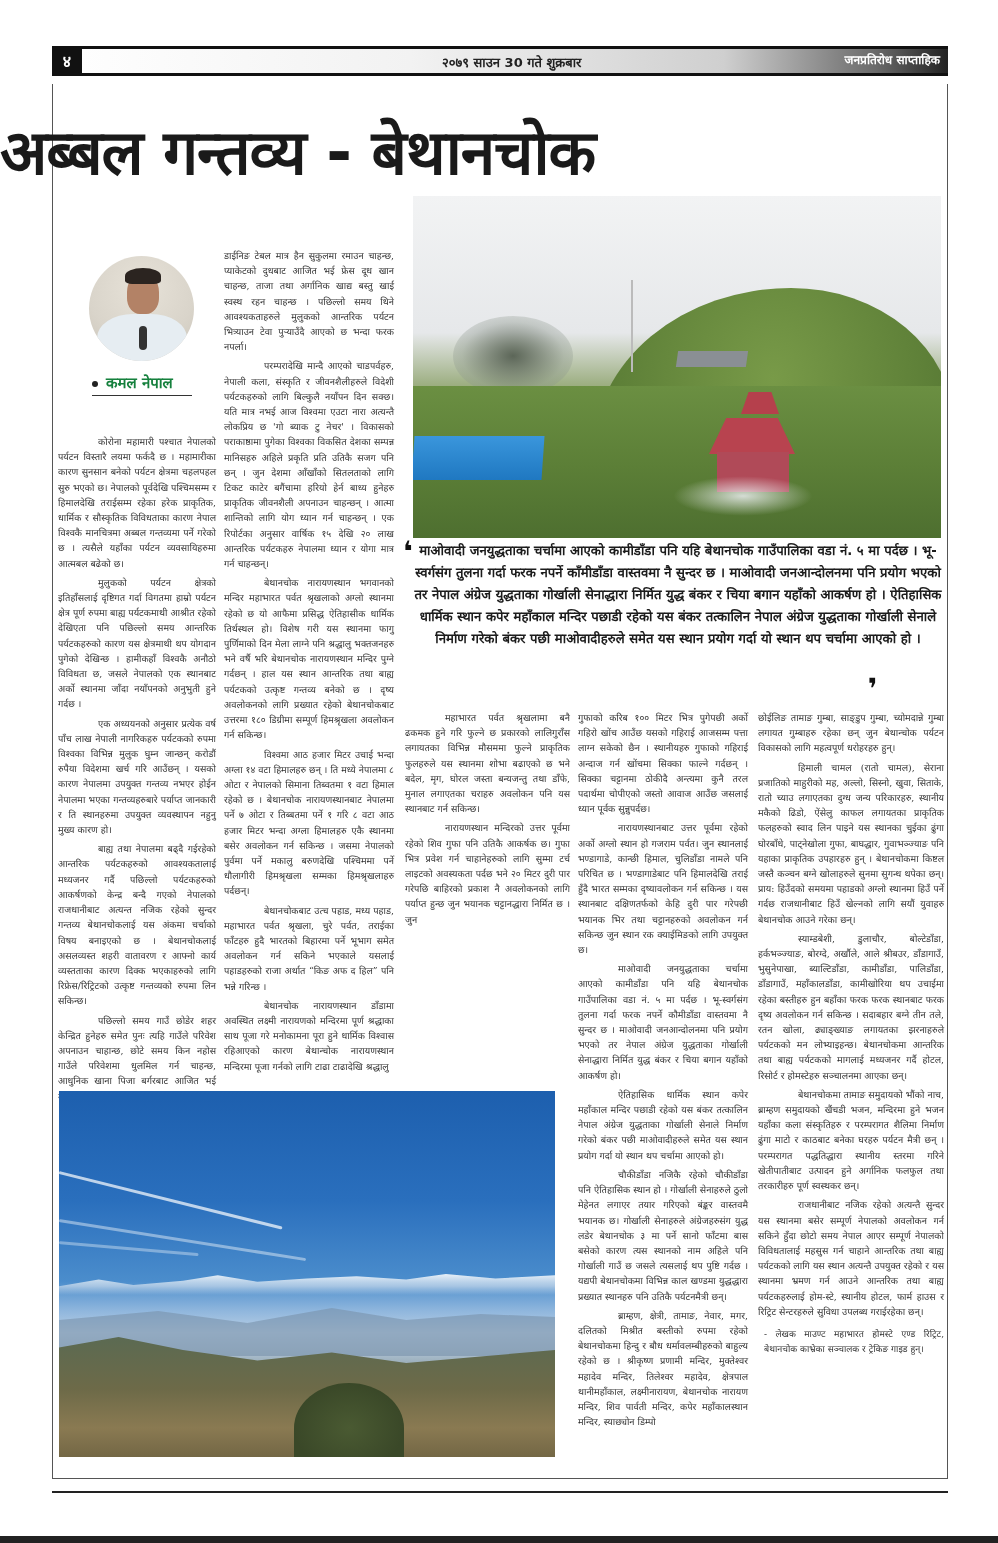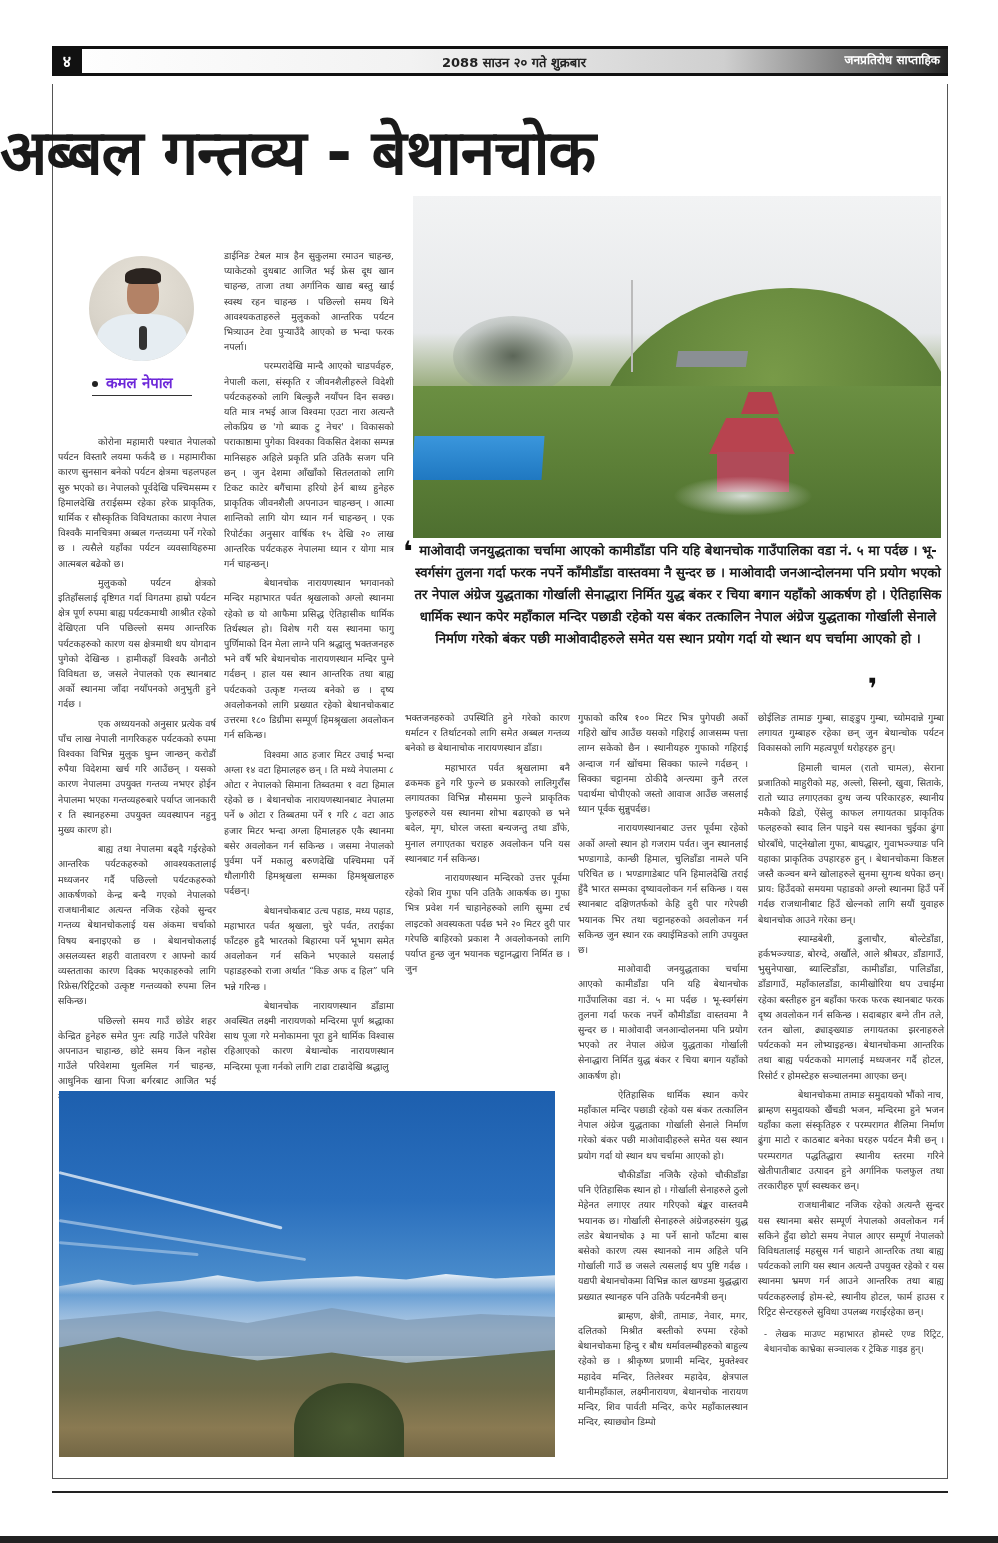--- a/index.html
+++ b/index.html
@@ -17,21 +17,21 @@
   .col1 { left: 58px; top: 434px; width: 158px; }
   .col2 { left: 224px; top: 248px; width: 170px; }
   .col3 { left: 405px; top: 710px; width: 165px; }
   .col4 { left: 578px; top: 710px; width: 170px; }
   .col5 { left: 758px; top: 710px; width: 186px; }
   .author-photo { position: absolute; left: 89px; top: 256px; width: 105px; height: 105px; border-radius: 50%; overflow: hidden; background: radial-gradient(circle at 50% 30%, #e7e2d8 0%, #d9d4ca 60%, #c8c2b7 100%); }
   .author-photo .head { position: absolute; left: 38px; top: 18px; width: 32px; height: 40px; border-radius: 45% 45% 40% 40%; background: #b38266; }
   .author-photo .hair { position: absolute; left: 36px; top: 12px; width: 36px; height: 16px; border-radius: 50% 50% 20% 20%; background: #2b2420; }
   .author-photo .shirt { position: absolute; left: 8px; top: 58px; width: 90px; height: 60px; border-radius: 40% 40% 0 0; background: #e6edf2; }
   .author-photo .glasses { position: absolute; left: 50px; top: 70px; width: 8px; height: 24px; background: #333; border-radius: 4px; }
-  .author-name { position: absolute; left: 92px; top: 372px; width: 100px; font-size: 15px; font-weight: bold; color: #6d28d9; border-bottom: 1px solid #333; padding-bottom: 3px; }
+  .author-name { position: absolute; left: 92px; top: 372px; width: 100px; font-size: 15px; font-weight: bold; color: #15803d; border-bottom: 1px solid #333; padding-bottom: 3px; }
   .author-name .bullet { display: inline-block; width: 6px; height: 6px; border-radius: 50%; background: #222; margin-right: 8px; vertical-align: middle; }
   .photo1 { position: absolute; left: 413px; top: 196px; width: 528px; height: 342px; overflow: hidden; background: linear-gradient(180deg, #f2f3f4 0%, #e6e8ea 40%, #7c9553 62%, #5f7e3b 100%); }
   .photo1 .mist { position: absolute; left: 40px; top: 120px; width: 120px; height: 80px; border-radius: 50%; background: radial-gradient(ellipse, #5c6658 0%, rgba(140,150,140,0.4) 60%, rgba(230,232,234,0) 100%); }
   .photo1 .hill { position: absolute; left: 180px; top: 92px; width: 360px; height: 300px; border-radius: 55% 45% 0 0; background: radial-gradient(ellipse at 50% 30%, #789a48 0%, #5e8038 60%, #4a6b2e 100%); }
   .photo1 .field { position: absolute; left: 0; top: 190px; width: 528px; height: 160px; background: linear-gradient(180deg, #6b8f42 0%, #5c7f37 50%, #4c6d2f 100%); }
   .photo1 .blue-roof { position: absolute; left: 0; top: 240px; width: 130px; height: 44px; background: linear-gradient(180deg, #3a96dc 0%, #1f78c1 100%); transform: skewX(-4deg); }
   .photo1 .shed { position: absolute; left: 264px; top: 155px; width: 70px; height: 16px; background: #8a8f94; transform: skewX(-8deg); }
   .photo1 .pole { position: absolute; left: 218px; top: 84px; width: 2px; height: 92px; background: #bbb; }
   .photo1 .temple-top { position: absolute; left: 328px; top: 196px; width: 38px; height: 22px; background: #b5404c; clip-path: polygon(20% 0, 80% 0, 100% 100%, 0 100%); }
   .photo1 .temple-roof { position: absolute; left: 296px; top: 222px; width: 86px; height: 36px; background: #b8434f; clip-path: polygon(20% 0, 80% 0, 100% 100%, 0 100%); }
@@ -50,21 +50,21 @@
   .bottom-bar { position: absolute; left: 0; top: 1536px; width: 998px; height: 7px; background: #222; }
   .col .byline { font-size: 9px; text-indent: 0; margin-top: 8px; padding-left: 6px; }
 </style>
 </head>
 <body>
 
 <div class="page-strip"></div>
 
 <div class="masthead">
   <div class="page-no">४</div>
-  <div class="masthead-date">2088 साउन २० गते शुक्रबार</div>
+  <div class="masthead-date">२०७९ साउन 30 गते शुक्रबार</div>
   <div class="masthead-paper">जनप्रतिरोध साप्ताहिक</div>
 </div>
 
 <div class="frame"></div>
 
 <h1 class="headline">अब्बल गन्तव्य - बेथानचोक</h1>
 
 <div class="author-photo">
   <div class="shirt"></div>
   <div class="head"></div>
@@ -103,21 +103,20 @@
   <div class="temple-roof"></div>
   <div class="temple-body"></div>
   <div class="flowers"></div>
 </div>
 
 <div class="quote-open">❛</div>
 <div class="quote">माओवादी जनयुद्धताका चर्चामा आएको कामीडाँडा पनि यहि बेथानचोक गाउँपालिका वडा नं. ५ मा पर्दछ । भू-स्वर्गसंग तुलना गर्दा फरक नपर्ने काँमीडाँडा वास्तवमा नै सुन्दर छ । माओवादी जनआन्दोलनमा पनि प्रयोग भएको तर नेपाल अंग्रेज युद्धताका गोर्खाली सेनाद्धारा निर्मित युद्ध बंकर र चिया बगान यहाँको आकर्षण हो । ऐतिहासिक धार्मिक स्थान कपेर महाँकाल मन्दिर पछाडी रहेको यस बंकर तत्कालिन नेपाल अंग्रेज युद्धताका गोर्खाली सेनाले निर्माण गरेको बंकर पछी माओवादीहरुले समेत यस स्थान प्रयोग गर्दा यो स्थान थप चर्चामा आएको हो ।</div>
 <div class="quote-close">❜</div>
 
 <div class="col col3">
-  <p class="noindent">भक्तजनहरुको उपस्थिति हुने गरेको कारण धर्माटन र तिर्थाटनको लागि समेत अब्बल गन्तव्य बनेको छ बेथानाचोक नारायणस्थान डाँडा।</p>
   <p>महाभारत पर्वत श्रृखलामा बनै ढकमक हुने गरि फुल्ने छ प्रकारको लालिगुराँस लगायतका विभिन्न मौसममा फुल्ने प्राकृतिक फुलहरुले यस स्थानमा शोभा बढाएको छ भने बदेल, मृग, घोरल जस्ता बन्यजन्तु तथा डाँफे, मुनाल लगाएतका चराहरु अवलोकन पनि यस स्थानबाट गर्न सकिन्छ।</p>
   <p>नारायणस्थान मन्दिरको उत्तर पूर्वमा रहेको शिव गुफा पनि उतिकै आकर्षक छ। गुफा भित्र प्रवेश गर्न चाहानेहरुको लागि सुम्मा टर्च लाइटको अवस्यकता पर्दछ भने २० मिटर दुरी पार गरेपछि बाहिरको प्रकाश नै अवलोकनको लागि पर्याप्त हुन्छ जुन भयानक चट्टानद्धारा निर्मित छ । जुन</p>
 </div>
 
 <div class="col col4">
   <p class="noindent">गुफाको करिब १०० मिटर भित्र पुगेपछी अर्को गहिरो खोंच आउँछ यसको गहिराई आजसम्म पत्ता लाग्न सकेको छैन । स्थानीयहरु गुफाको गहिराई अन्दाज गर्न खोंचमा सिक्का फाल्ने गर्दछन् । सिक्का चट्टानमा ठोकीदै अन्त्यमा कुनै तरल पदार्थमा चोपीएको जस्तो आवाज आउँछ जसलाई ध्यान पूर्वक सुन्नुपर्दछ।</p>
   <p>नारायणस्थानबाट उत्तर पूर्वमा रहेको अर्को अग्लो स्थान हो गजराम पर्वत। जुन स्थानलाई भण्डागाडे, कान्छी हिमाल, चुलिडाँडा नामले पनि परिचित छ । भण्डागाडेबाट पनि हिमालदेखि तराई हुँदै भारत सम्मका दृष्यावलोकन गर्न सकिन्छ । यस स्थानबाट दक्षिणतर्फको केहि दुरी पार गरेपछी भयानक भिर तथा चट्टानहरुको अवलोकन गर्न सकिन्छ जुन स्थान रक क्याईमिङको लागि उपयुक्त छ।</p>
   <p>माओवादी जनयुद्धताका चर्चामा आएको कामीडाँडा पनि यहि बेथानचोक गाउँपालिका वडा नं. ५ मा पर्दछ । भू-स्वर्गसंग तुलना गर्दा फरक नपर्ने कौमीडाँडा वास्तवमा नै सुन्दर छ । माओवादी जनआन्दोलनमा पनि प्रयोग भएको तर नेपाल अंग्रेज युद्धताका गोर्खाली सेनाद्धारा निर्मित युद्ध बंकर र चिया बगान यहाँको आकर्षण हो।</p>
   <p>ऐतिहासिक धार्मिक स्थान कपेर महाँकाल मन्दिर पछाडी रहेको यस बंकर तत्कालिन नेपाल अंग्रेज युद्धताका गोर्खाली सेनाले निर्माण गरेको बंकर पछी माओवादीहरुले समेत यस स्थान प्रयोग गर्दा यो स्थान थप चर्चामा आएको हो।</p>
   <p>चौकीडाँडा नजिकै रहेको चौकीडाँडा पनि ऐतिहासिक स्थान हो । गोर्खाली सेनाहरुले ठुलो मेहेनत लगाएर तयार गरिएको बंङ्कर वास्तवमै भयानक छ। गोर्खाली सेनाहरुले अंग्रेजहरुसंग युद्ध लडेर बेथानचोक ३ मा पर्ने सानो फाँटमा बास बसेको कारण त्यस स्थानको नाम अहिले पनि गोर्खाली गाउँ छ जसले त्यसलाई थप पुष्टि गर्दछ । यद्यपी बेथानचोकमा विभिन्न काल खण्डमा युद्धद्धारा प्रख्यात स्थानहरु पनि उतिकै पर्यटनमैत्री छन्।</p>

